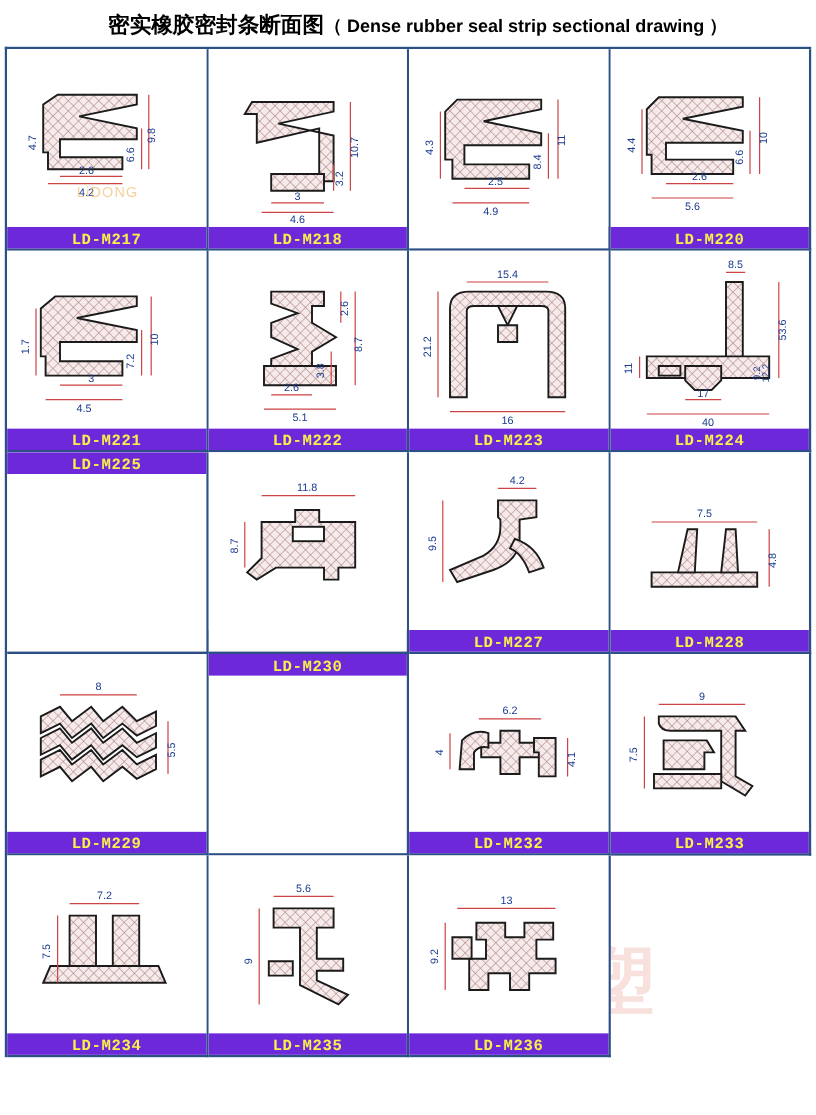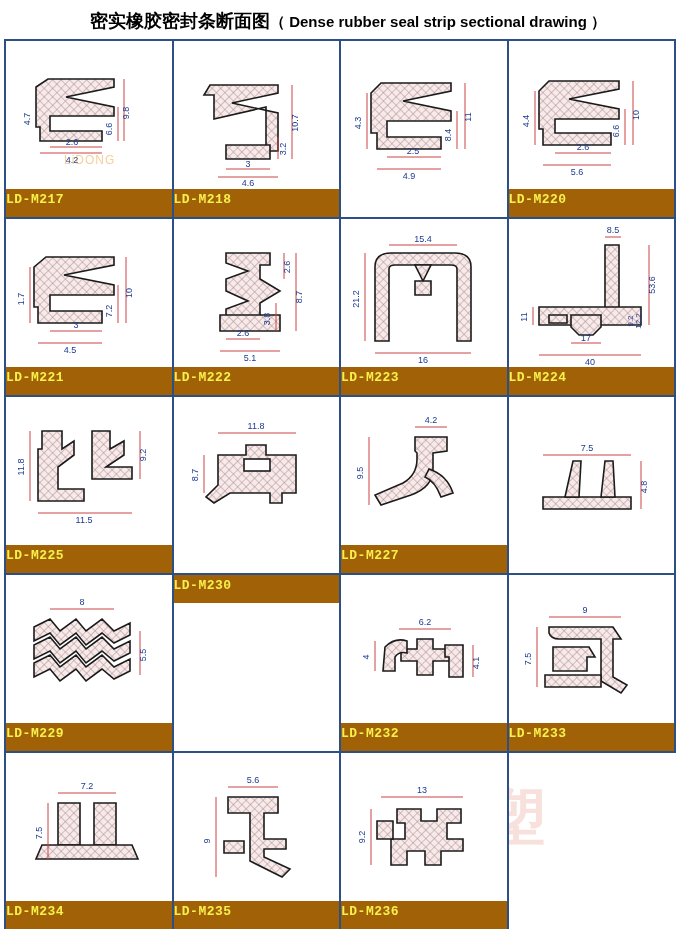--- a/index.html
+++ b/index.html
@@ -46,24 +46,24 @@
     box-sizing: border-box;
     background: #ffffff;
   }
   .drawing {
     position: relative;
     height: 148px;
     overflow: hidden;
     background: #ffffff;
   }
   .label {
-    height: 28px;
+    height: 18px;
     line-height: 22px;
-    text-align: left;
-    background: #a16207;
+    text-align: center;
+    background: #6d28d9;
     color: #f7f14a;
     font-family: "Liberation Mono", monospace;
     font-size: 13px;
     font-weight: bold;
     letter-spacing: 0.5px;
   }
   svg { display: block; }
   .wm-row {
     position: absolute;
     left: 0;
@@ -314,38 +314,20 @@
             <text x="132" y="102" transform="rotate(-90 132 102)" text-anchor="middle" font-size="8">12.2</text>
             <text x="77" y="122" text-anchor="middle">17</text>
             <text x="81" y="146" text-anchor="middle">40</text>
           </g>
         </svg>
       </div>
       <div class="label">LD-M224</div>
     </div>
 
     <div class="cell">
-      <div class="drawing">
-        <svg width="164" height="148" viewBox="0 0 164 148">
-          <g stroke="#1b1b1b" stroke-width="1.6" fill="url(#cross)">
-            <path d="M36 34 L56 34 L56 52 L68 44 L68 58 L52 70 L52 92 L78 92 L78 104 L32 104 L32 52 L36 52 Z"></path>
-            <path d="M86 34 L104 34 L104 52 L118 44 L118 58 L100 70 L126 70 L126 82 L86 82 Z"></path>
-          </g>
-          <g stroke="#cc4444" stroke-width="1" fill="none">
-            <line x1="24" y1="34" x2="24" y2="104"></line>
-            <line x1="134" y1="34" x2="134" y2="82"></line>
-            <line x1="32" y1="116" x2="126" y2="116"></line>
-          </g>
-          <g font-family="Liberation Sans, sans-serif" font-size="9" fill="#1b3b8f">
-            <text x="18" y="70" transform="rotate(-90 18 70)" text-anchor="middle">11.8</text>
-            <text x="140" y="58" transform="rotate(-90 140 58)" text-anchor="middle">9.2</text>
-            <text x="78" y="126" text-anchor="middle">11.5</text>
-          </g>
-        </svg>
-      </div>
       <div class="label">LD-M225</div>
     </div>
 
     <div class="cell">
       <div class="drawing">
         <svg width="164" height="148" viewBox="0 0 164 148">
           <g stroke="#1b1b1b" stroke-width="1.6" fill="url(#cross)">
             <path d="M72 48 L92 48 L92 58 L122 58 L122 96 L108 96 L108 106 L96 106 L96 96 L56 96 L40 106 L32 100 L44 88 L44 58 L72 58 Z"></path>
             <rect x="70" y="62" width="26" height="12" fill="#ffffff"></rect>
           </g>
@@ -392,20 +374,21 @@
           <g stroke="#cc4444" stroke-width="1" fill="none">
             <line x1="34" y1="58" x2="122" y2="58"></line>
             <line x1="132" y1="64" x2="132" y2="112"></line>
           </g>
           <g font-family="Liberation Sans, sans-serif" font-size="9" fill="#1b3b8f">
             <text x="78" y="54" text-anchor="middle">7.5</text>
             <text x="138" y="90" transform="rotate(-90 138 90)" text-anchor="middle">4.8</text>
           </g>
         </svg>
       </div>
+      <div class="label">LD-M228</div>
     </div>
 
     <div class="cell">
       <div class="drawing">
         <svg width="164" height="148" viewBox="0 0 164 148">
           <g stroke="#1b1b1b" stroke-width="1.6" fill="url(#cross)">
             <path d="M28 52 L44 44 L54 56 L70 44 L80 56 L96 44 L108 56 L124 48 L124 60 L108 68 L96 58 L80 70 L70 58 L54 70 L44 58 L28 66 Z"></path>
             <path d="M28 70 L44 62 L54 74 L70 62 L80 74 L96 62 L108 74 L124 66 L124 78 L108 86 L96 76 L80 88 L70 76 L54 88 L44 76 L28 84 Z"></path>
             <path d="M28 88 L44 80 L54 92 L70 80 L80 92 L96 80 L108 92 L124 84 L124 96 L108 104 L96 94 L80 106 L70 94 L54 106 L44 94 L28 102 Z"></path>
           </g>

